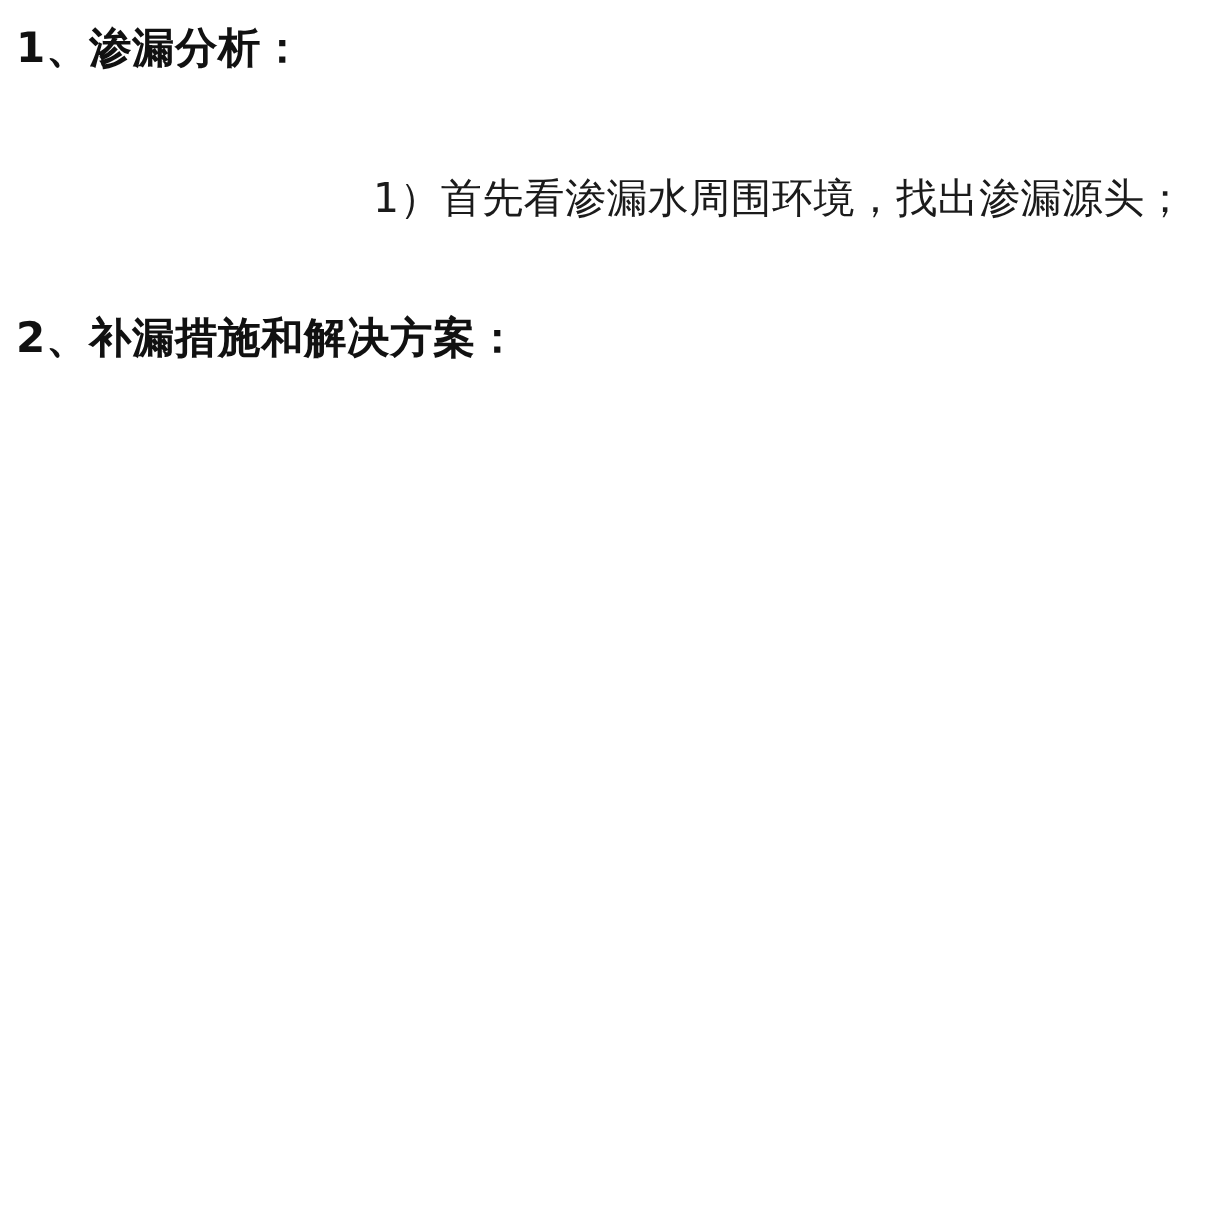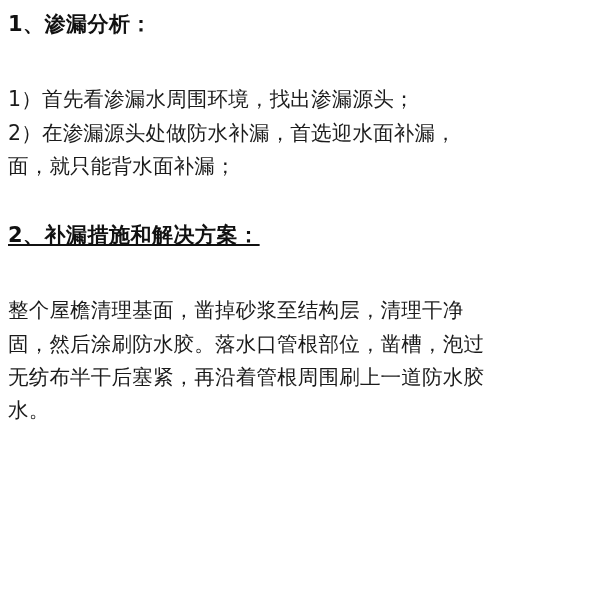--- a/index.html
+++ b/index.html
@@ -27,60 +27,54 @@
     letter-spacing: 0.5px;
     color: #111111;
     line-height: 1.4;
     margin: 0;
   }
   .heading-1 {
     margin-top: 2px;
   }
   .heading-2 {
     margin-top: 0;
-    text-decoration: underline;
   }
   .para {
     font-size: 20.5px;
     line-height: 1.62;
     color: #1b1b1b;
     margin: 0;
     letter-spacing: 0.2px;
     white-space: pre-wrap;
   }
   .gap-lg {
     height: 44px;
   }
   .gap-md {
     height: 38px;
   }
   .block {
     margin: 0;
+    text-align: right;
   }
 </style>
 </head>
 <body>
 
 <div class="page">
 
   <h1 class="heading heading-1">1、渗漏分析：</h1>
 
   <div class="gap-lg"></div>
 
   <p class="para block">1）首先看渗漏水周围环境，找出渗漏源头；</p>
 
-  <p class="para block">2）在渗漏源头处做防水补漏，首选迎水面补漏，
-面，就只能背水面补漏；</p>
 
 
   <div class="gap-md"></div>
 
   <h1 class="heading heading-2">2、补漏措施和解决方案：</h1>
 
   <div class="gap-lg"></div>
 
 
-  <p class="para block">整个屋檐清理基面，凿掉砂浆至结构层，清理干净
-固，然后涂刷防水胶。落水口管根部位，凿槽，泡过
-无纺布半干后塞紧，再沿着管根周围刷上一道防水胶
-水。</p>
 
 </div>
 
 </body></html>

